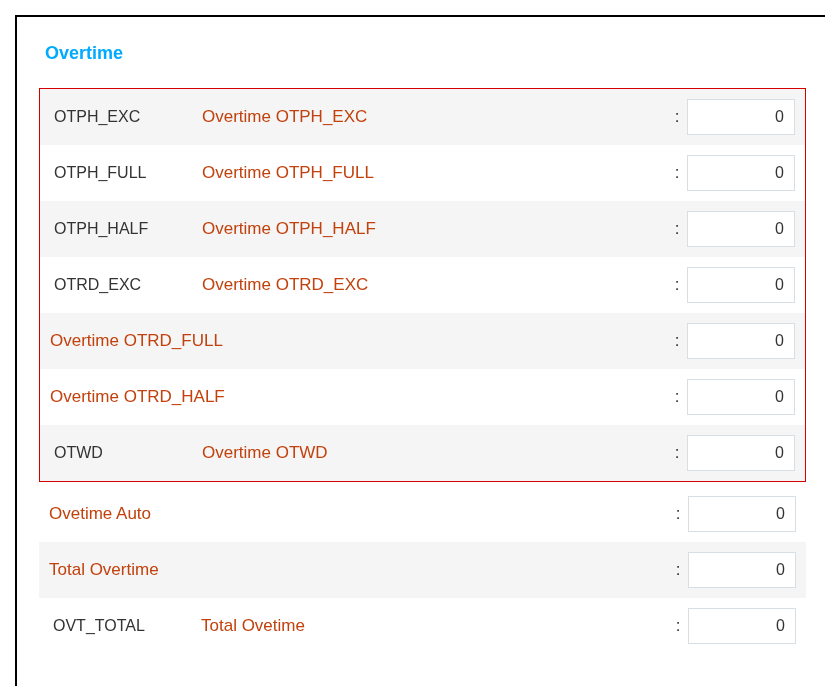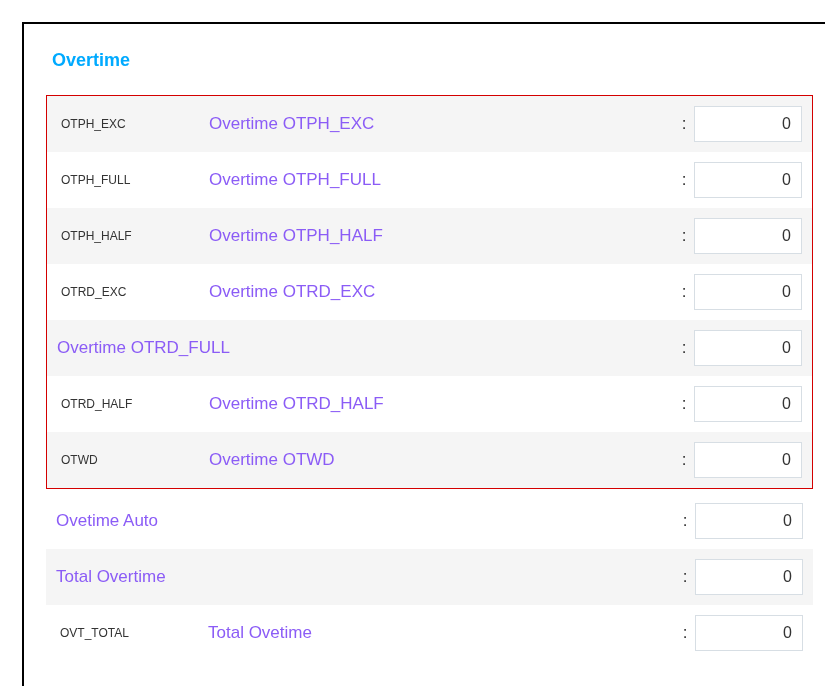--- a/index.html
+++ b/index.html
@@ -5,21 +5,21 @@
   * { box-sizing: border-box; }
   html, body {
     margin: 0;
     padding: 0;
     background: #ffffff;
     font-family: "Segoe UI", Arial, Helvetica, sans-serif;
   }
   .outer {
     width: 695px;
     height: 686px;
-    padding: 22px;
+    padding: 15px;
   }
   .frame {
     width: 815px;
     height: 676px;
     border: 2px solid #000000;
     padding: 20px 22px 20px 22px;
   }
   .section-title {
     color: #00aaff;
     font-size: 18px;
@@ -35,29 +35,29 @@
     display: flex;
     align-items: center;
     height: 56px;
     padding: 0 10px 0 10px;
   }
   .row.alt {
     background: #f5f5f5;
   }
   .code {
     width: 152px;
-    font-size: 12px;
+    font-size: 16px;
     color: #333333;
     flex-shrink: 0;
     padding-left: 4px;
   }
   .desc {
     flex: 1;
     font-size: 17px;
-    color: #8b5cf6;
+    color: #c2410c;
   }
   .colon {
     width: 20px;
     text-align: center;
     font-size: 17px;
     color: #333333;
     flex-shrink: 0;
   }
   .valcell {
     width: 108px;
@@ -113,21 +113,20 @@
         <div class="valcell"><input type="text" value="0" style=""></div>
       </div>
 
       <div class="row alt">
         <div class="desc">Overtime OTRD_FULL</div>
         <div class="colon">:</div>
         <div class="valcell"><input type="text" value="0" style=""></div>
       </div>
 
       <div class="row">
-        <div class="code">OTRD_HALF</div>
         <div class="desc">Overtime OTRD_HALF</div>
         <div class="colon">:</div>
         <div class="valcell"><input type="text" value="0" style=""></div>
       </div>
 
       <div class="row alt">
         <div class="code">OTWD</div>
         <div class="desc">Overtime OTWD</div>
         <div class="colon">:</div>
         <div class="valcell"><input type="text" value="0" style=""></div>

